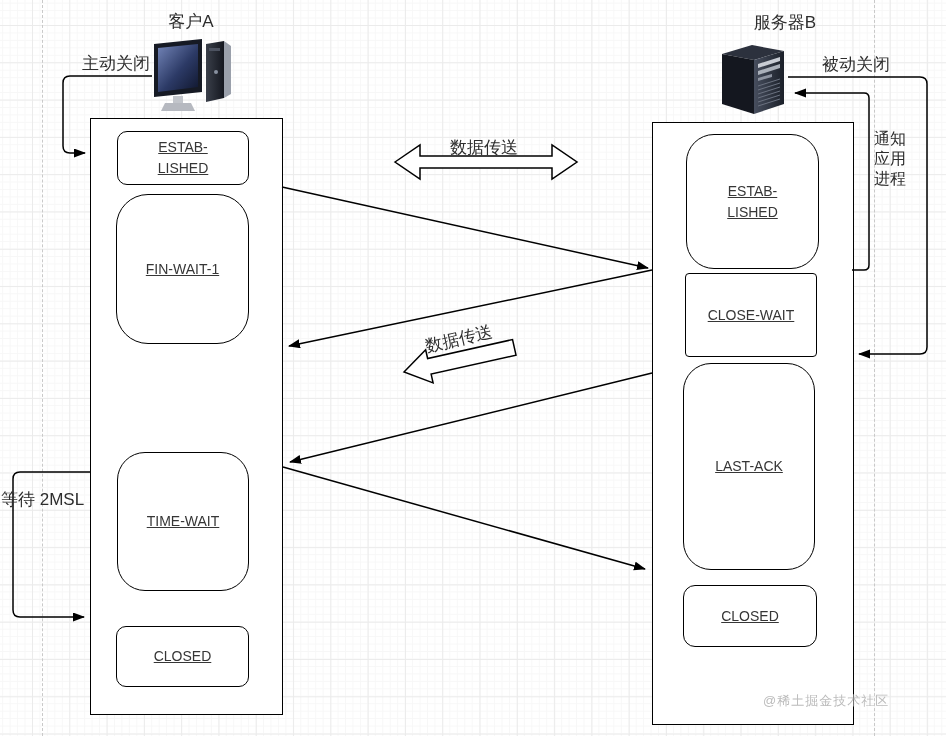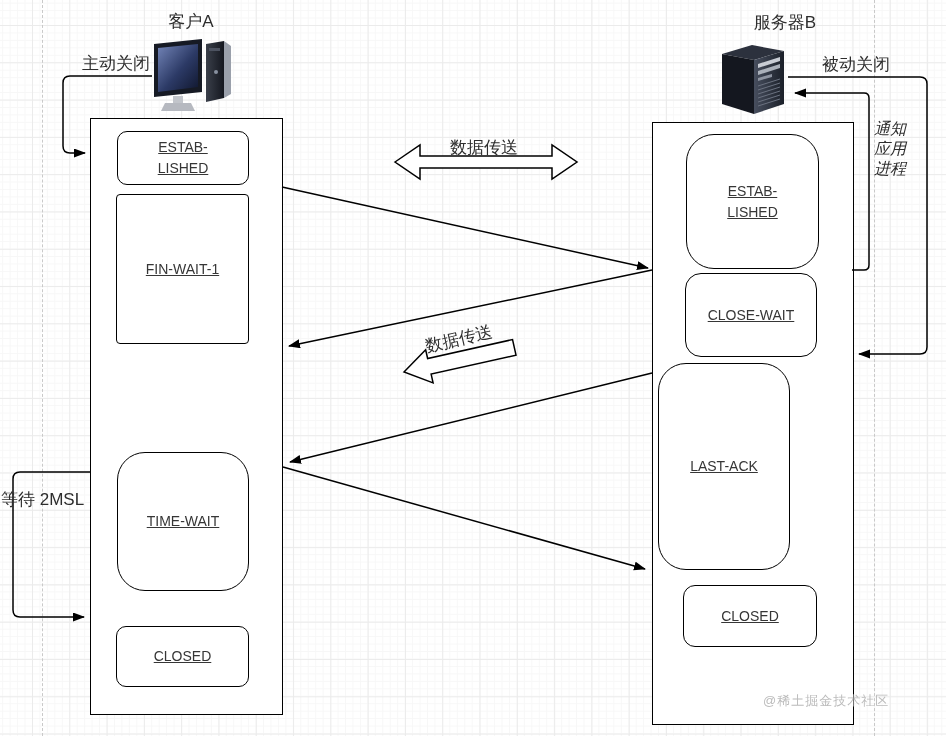--- a/index.html
+++ b/index.html
@@ -44,28 +44,28 @@
 <div id="stage">
 
   <div class="guide" style="left:42px;"></div>
   <div class="guide" style="left:874px;"></div>
 
   <div class="col-box" style="left:90px;top:118px;width:191px;height:595px;"></div>
   <div class="col-box" style="left:652px;top:122px;width:200px;height:601px;"></div>
 
   <div class="state-box" style="left:117px;top:131px;width:130px;height:52px;border-radius:10px;"><span>ESTAB-
 LISHED</span></div>
-  <div class="state-box" style="left:116px;top:194px;width:131px;height:148px;border-radius:4px;align-items:center;"><span>FIN-WAIT-1</span></div>
+  <div class="state-box" style="left:116px;top:194px;width:131px;height:148px;border-radius:32px;align-items:center;"><span>FIN-WAIT-1</span></div>
   <div class="state-box" style="left:117px;top:452px;width:130px;height:137px;border-radius:28px;"><span>TIME-WAIT</span></div>
   <div class="state-box" style="left:116px;top:626px;width:131px;height:59px;border-radius:10px;"><span>CLOSED</span></div>
 
   <div class="state-box" style="left:686px;top:134px;width:131px;height:133px;border-radius:28px;"><span>ESTAB-
 LISHED</span></div>
-  <div class="state-box" style="left:685px;top:273px;width:130px;height:82px;border-radius:16px;"><span>CLOSE-WAIT</span></div>
-  <div class="state-box" style="left:658px;top:363px;width:130px;height:205px;border-radius:28px;"><span>LAST-ACK</span></div>
+  <div class="state-box" style="left:685px;top:273px;width:130px;height:82px;border-radius:4px;"><span>CLOSE-WAIT</span></div>
+  <div class="state-box" style="left:683px;top:363px;width:130px;height:205px;border-radius:28px;"><span>LAST-ACK</span></div>
   <div class="state-box" style="left:683px;top:585px;width:132px;height:60px;border-radius:12px;"><span>CLOSED</span></div>
 
   <svg class="overlay" width="946" height="736" viewBox="0 0 946 736">
     <defs>
       <marker id="arw" markerUnits="userSpaceOnUse" markerWidth="13" markerHeight="10" refX="11" refY="4.5" orient="auto">
         <path d="M0,0 L12,4.5 L0,9 Z" fill="#000"></path>
       </marker>
     </defs>
 
     <line x1="282" y1="187" x2="648" y2="268" stroke="#000" stroke-width="1.5" marker-end="url(#arw)"></line>
@@ -139,21 +139,21 @@
       <line x1="44" y1="62" x2="66" y2="55"></line>
         <line x1="44" y1="66" x2="66" y2="59"></line>
     </g>
   </svg>
 
   <div class="lbl title-lbl" style="left:191px;top:10px;">客户A</div>
   <div class="lbl title-lbl" style="left:749px;top:11px;margin-left:36px;">服务器B</div>
 
   <div class="lbl cn-lbl" style="left:82px;top:52px;">主动关闭</div>
   <div class="lbl cn-lbl" style="left:822px;top:53px;">被动关闭</div>
-  <div class="lbl notify-lbl" style="left:874px;top:119px;font-style:italic;">通知
+  <div class="lbl notify-lbl" style="left:874px;top:129px;">通知
 应用
 进程</div>
   <div class="lbl cn-lbl" style="left:1px;top:488px;">等待 2MSL</div>
   <div class="lbl cn-lbl" style="left:484px;top:147px;transform:translate(-50%,-50%);">数据传送</div>
   <div class="lbl cn-lbl" style="left:459px;top:339px;transform:translate(-50%,-50%) rotate(-13deg);">数据传送</div>
 
   <div class="msg-lbl" style="left:486px;top:218px;--r:12.5deg;">FIN = 1,seq = u</div>
   <div class="msg-lbl" style="left:456px;top:312px;--r:-11.5deg;">ACK =1,seq = v,ack = u + 1</div>
   <div class="msg-lbl" style="left:477px;top:395px;--r:-13.5deg;">FIN =1,ACK =1,seq = w, ack = u + 1</div>
   <div class="msg-lbl" style="left:485px;top:506px;--r:15.5deg;">ACK =1 seq = u + 1,ack = w + 1</div>

